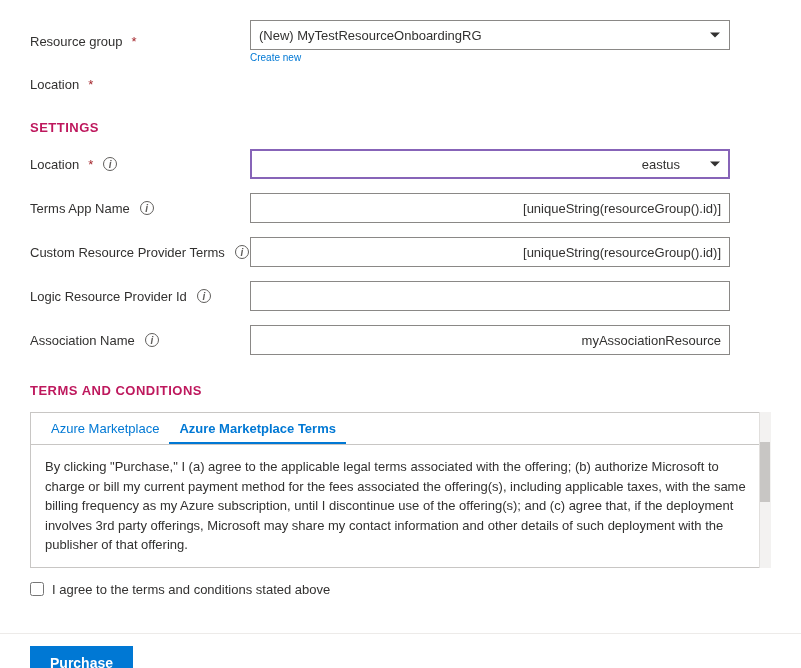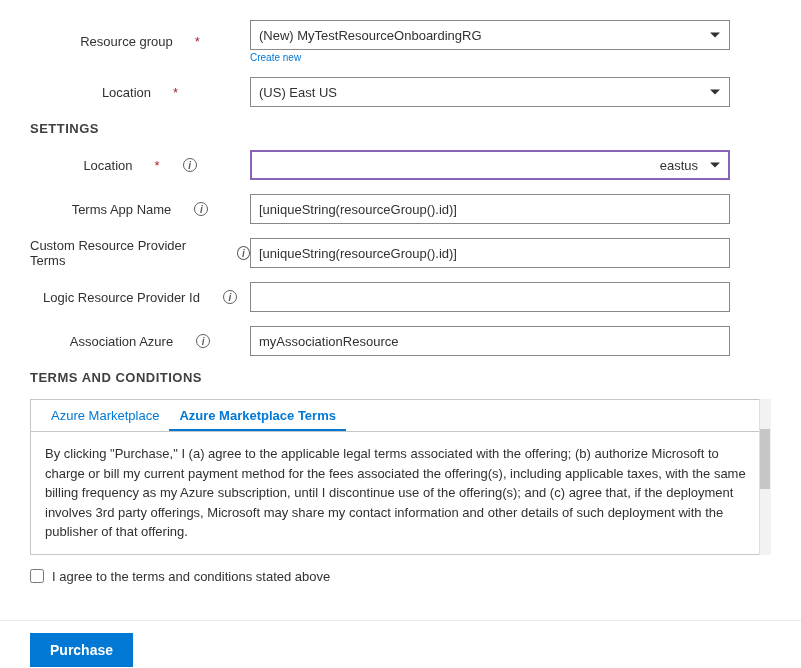--- a/index.html
+++ b/index.html
@@ -25,23 +25,22 @@
       align-items: center;
       margin-bottom: 14px;
     }
 
     .form-label {
       width: 220px;
       font-size: 13px;
       color: #323130;
       display: flex;
       align-items: center;
-      gap: 21px;
+      gap: 8px;
       flex-shrink: 0;
-      justify-content: center;
     }
 
     .required-star {
       color: #a4262c;
       margin-left: 1px;
     }
 
     .info-icon {
       display: inline-flex;
       align-items: center;
@@ -63,21 +62,21 @@
       max-width: 480px;
     }
 
     .dropdown-select {
       width: 100%;
       height: 30px;
       border: 1px solid #8a8886;
       background: #fff;
       font-size: 13px;
       color: #323130;
-      padding: 0 30px 0 8px;
+      padding: 0 48px 0 8px;
       appearance: none;
       -webkit-appearance: none;
       cursor: pointer;
       position: relative;
     }
 
     .dropdown-wrapper {
       position: relative;
       width: 100%;
     }
@@ -98,20 +97,21 @@
 
     .text-input {
       width: 100%;
       height: 30px;
       border: 1px solid #8a8886;
       background: #fff;
       font-size: 13px;
       color: #323130;
       padding: 0 8px;
       outline: none;
+      text-align: right;
     }
 
     .dropdown-select-highlighted {
       border-color: #8764b8 !important;
       border-width: 2px;
       text-align: right;
     }
 
     .create-new-link {
       color: #0078d4;
@@ -123,23 +123,23 @@
     }
 
     .resource-group-wrapper {
       display: flex;
       flex-direction: column;
     }
 
     .section-header {
       font-size: 13px;
       font-weight: 700;
-      color: #404040;
+      color: #be185d;
       letter-spacing: 0.5px;
-      margin: 4px 0 14px 0;
+      margin: 28px 0 14px 0;
       text-transform: uppercase;
     }
 
     .terms-box {
       border: 1px solid #c8c6c4;
       margin-top: 10px;
       margin-bottom: 14px;
       background: #fff;
       position: relative;
     }
@@ -255,27 +255,20 @@
       </div>
       <a class="create-new-link">Create new</a>
     </div>
   </div>
 
   <div class="form-row">
     <div class="form-label">
       <span>Location</span>
       <span class="required-star">*</span>
     </div>
-    <div class="form-control-wrapper">
-      <div class="dropdown-wrapper">
-        <select class="dropdown-select">
-          <option>(US) East US</option>
-        </select>
-      </div>
-    </div>
   </div>
 
   <div class="section-header">SETTINGS</div>
 
   <div class="form-row">
     <div class="form-label">
       <span>Location</span>
       <span class="required-star">*</span>
       <span class="info-icon">i</span>
     </div>
@@ -313,21 +306,21 @@
       <span>Logic Resource Provider Id</span>
       <span class="info-icon">i</span>
     </div>
     <div class="form-control-wrapper">
       <input type="text" class="text-input" value="" style="">
     </div>
   </div>
 
   <div class="form-row">
     <div class="form-label">
-      <span>Association Azure</span>
+      <span>Association Name</span>
       <span class="info-icon">i</span>
     </div>
     <div class="form-control-wrapper">
       <input type="text" class="text-input" value="myAssociationResource" style="">
     </div>
   </div>
 
   <div class="section-header">TERMS AND CONDITIONS</div>
 
   <div class="terms-container">

